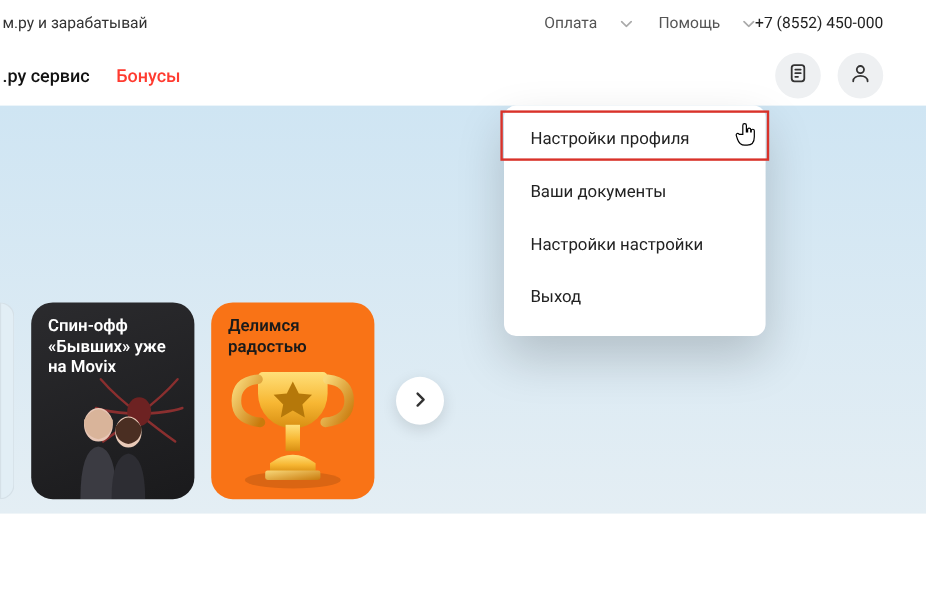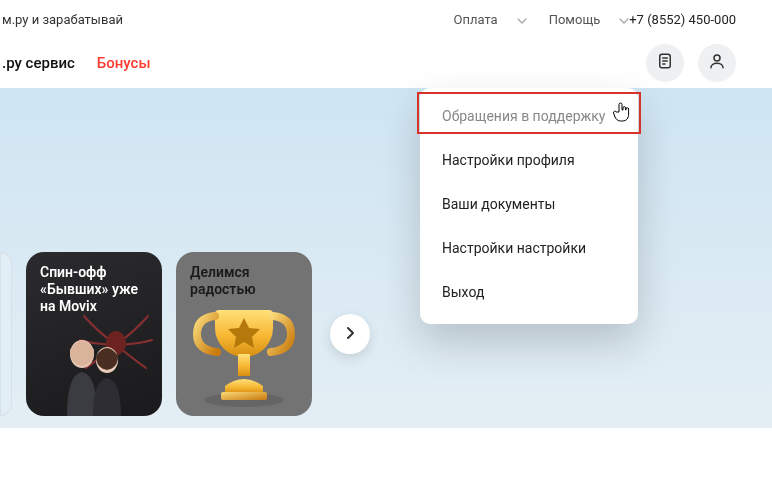--- a/index.html
+++ b/index.html
@@ -112,21 +112,21 @@
     width: 12px;
     height: 164px;
     border-radius: 0 18px 18px 0;
     background: #e2eef5;
     border: 1px solid rgba(0,0,0,0.05);
   }
   .card-dark {
     background: linear-gradient(160deg, #2b2b2e 0%, #1a1a1c 100%);
   }
   .card-light {
-    background: #737373;
+    background: #f97316;
   }
   .card-title {
     position: absolute;
     top: 12px;
     left: 14px;
     right: 14px;
     font-size: 14px;
     font-weight: 600;
     line-height: 1.2;
   }
@@ -317,21 +317,20 @@
   <div class="carousel-next">
     <span>
       <svg width="12" height="14" viewBox="0 0 12 14">
           <path d="M4 2l5 5-5 5" stroke="#333" stroke-width="2" fill="none" stroke-linecap="round" stroke-linejoin="round"></path>
         </svg>
     </span>
   </div>
 </div>
 
 <div class="menu">
-  <div class="menu-item hl">Обращения в поддержку</div>
   <div class="menu-item">Настройки профиля</div>
   <div class="menu-item">Ваши документы</div>
   <div class="menu-item">Настройки настройки</div>
   <div class="menu-item">Выход</div>
 </div>
 
 <div class="menu-hl-box"></div>
 
 <span class="cursor-hand">
   <svg width="20" height="22" viewBox="0 0 20 22">

